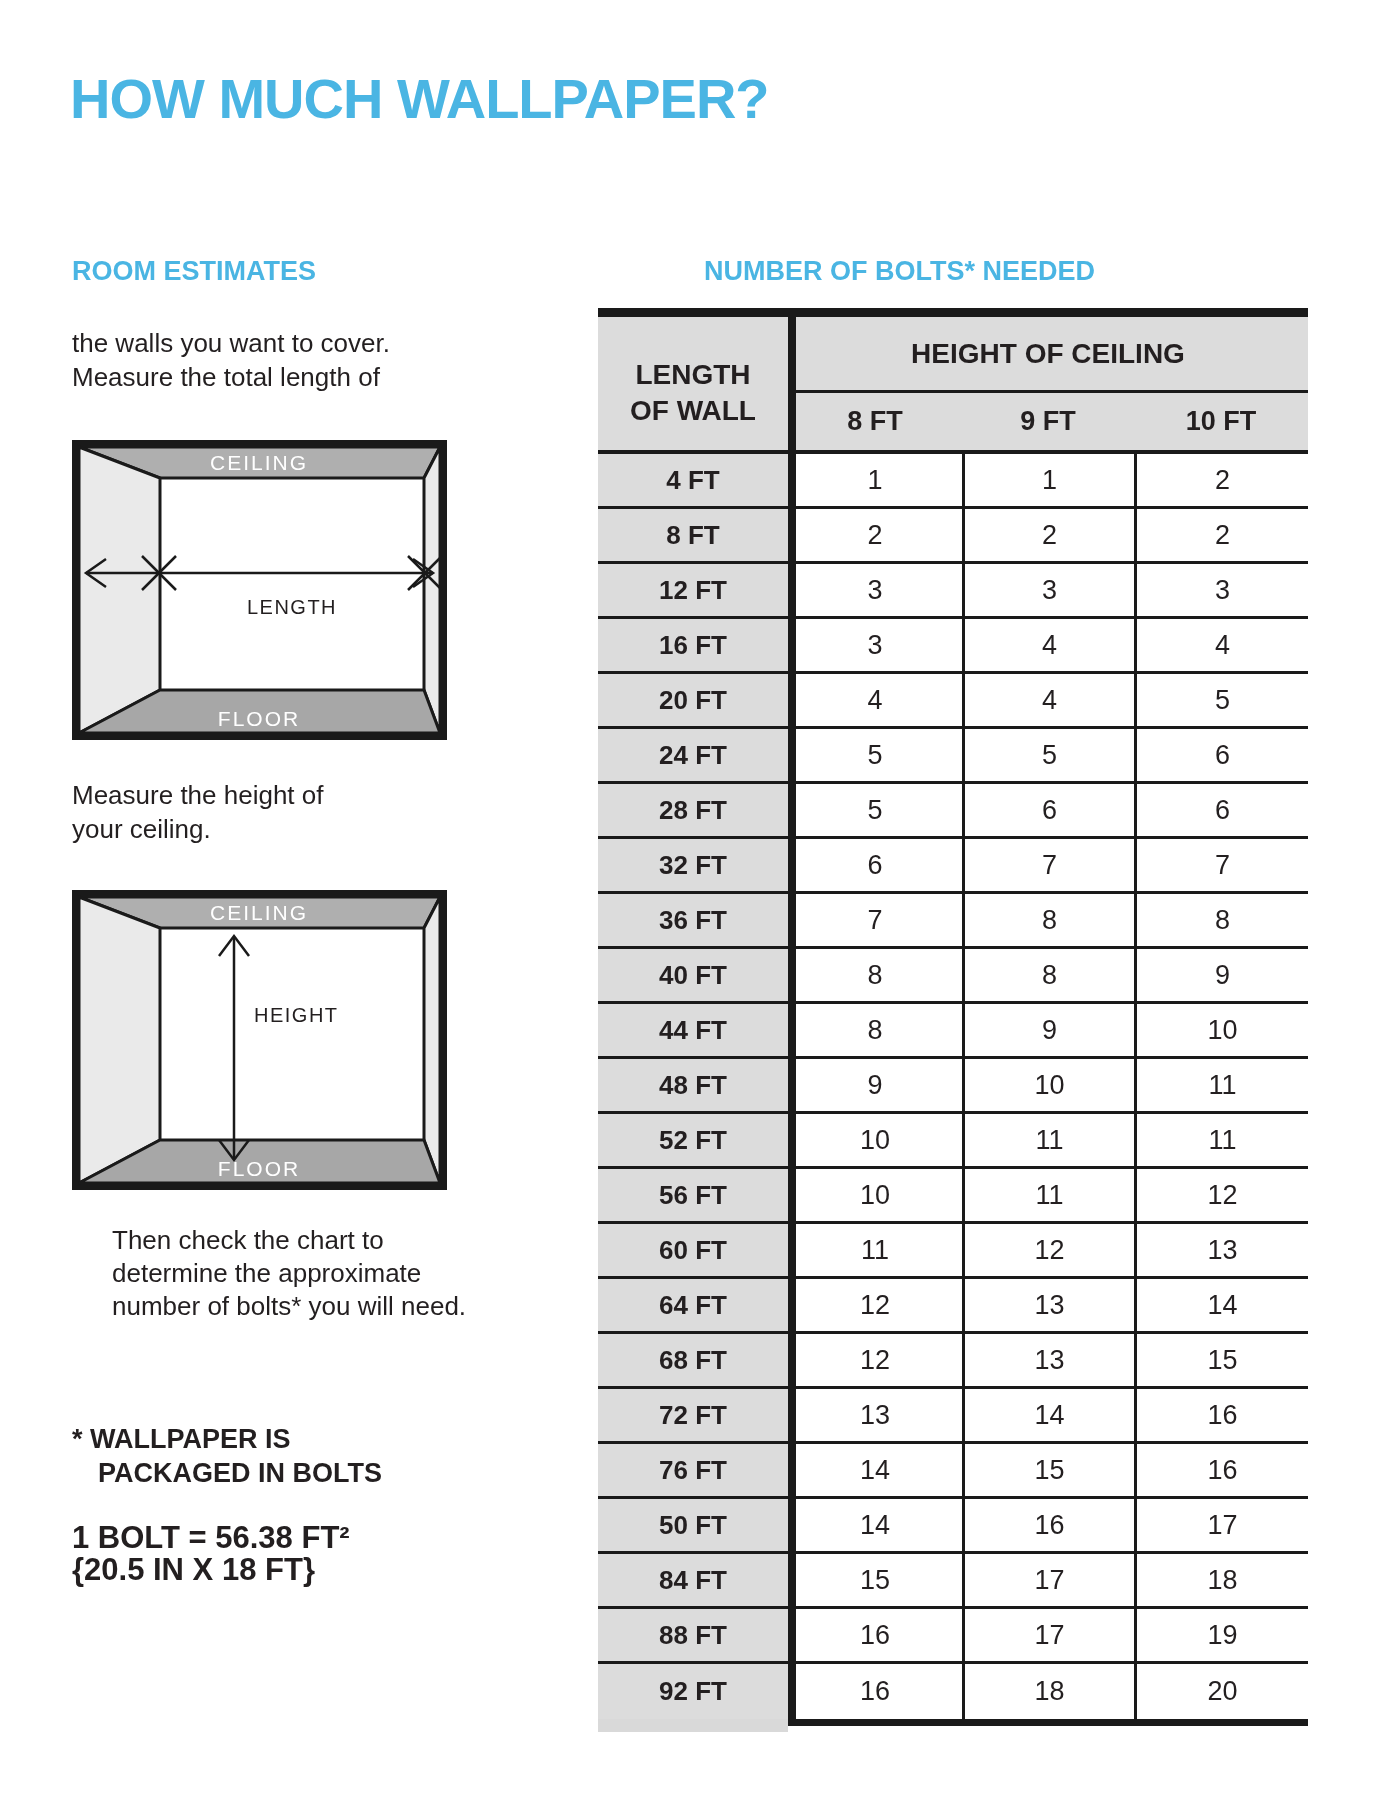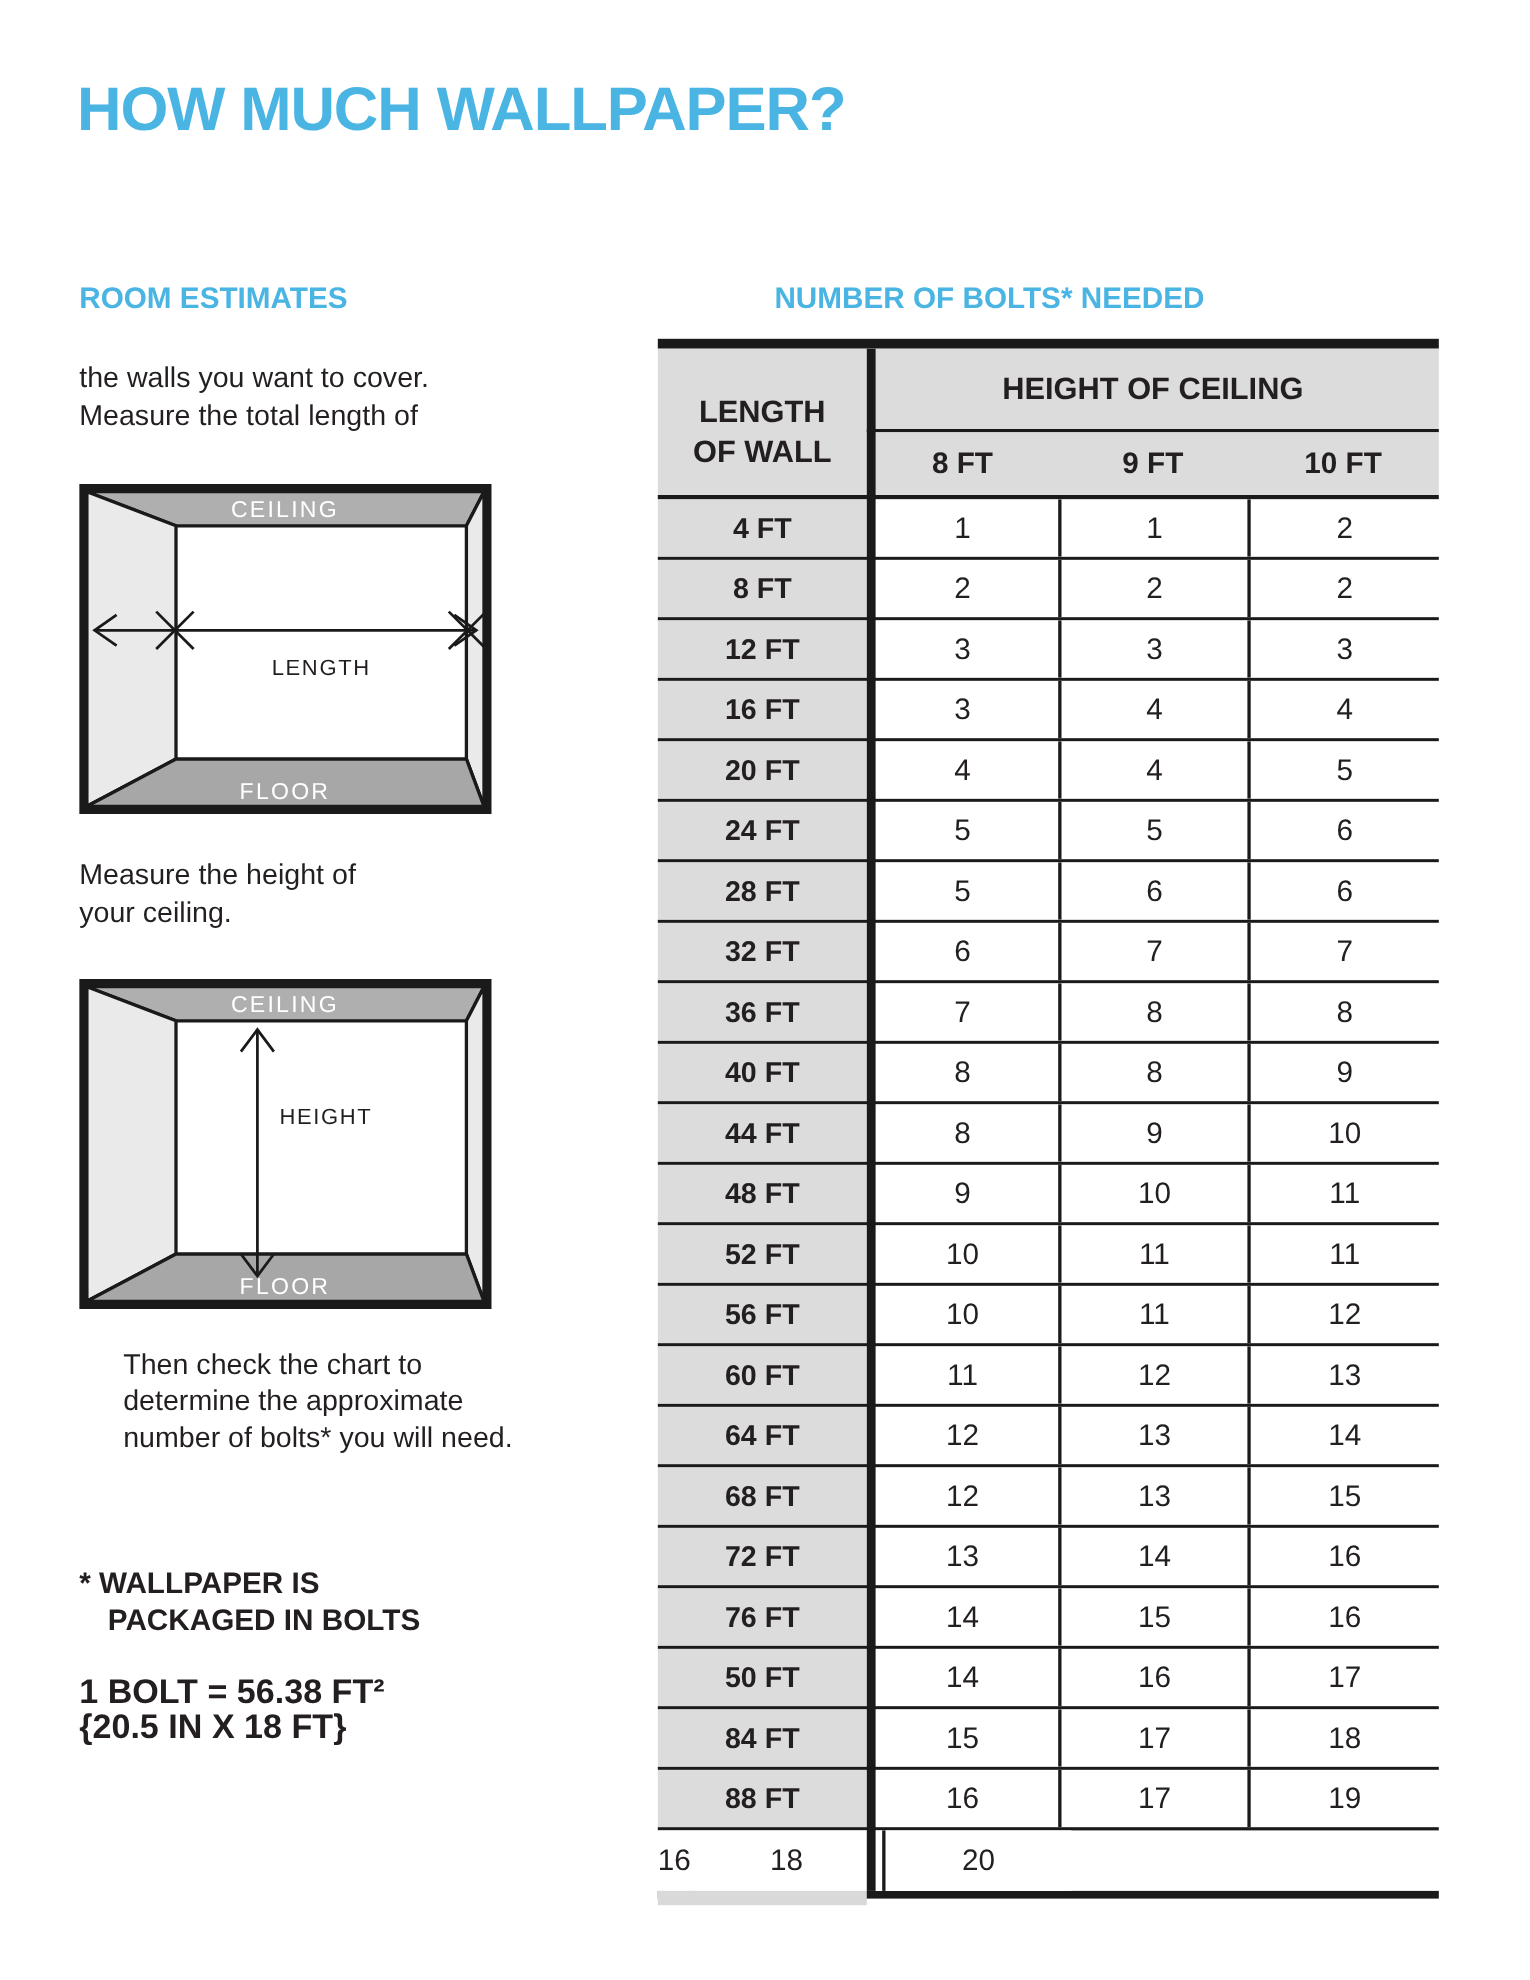--- a/index.html
+++ b/index.html
@@ -291,20 +291,21 @@
           <div class="tcell val">17</div>
           <div class="tcell val">18</div>
         </div>
         <div class="trow">
           <div class="tcell label">88 FT</div>
           <div class="tcell val">16</div>
           <div class="tcell val">17</div>
           <div class="tcell val">19</div>
         </div>
         <div class="trow">
+          <div class="tcell label">92 FT</div>
           <div class="tcell val">16</div>
           <div class="tcell val">18</div>
           <div class="tcell val">20</div>
         </div>
       </div>
     <div class="vdivider"></div>
     <div class="table-footer-strip"></div>
   </div>
 
 </main>

